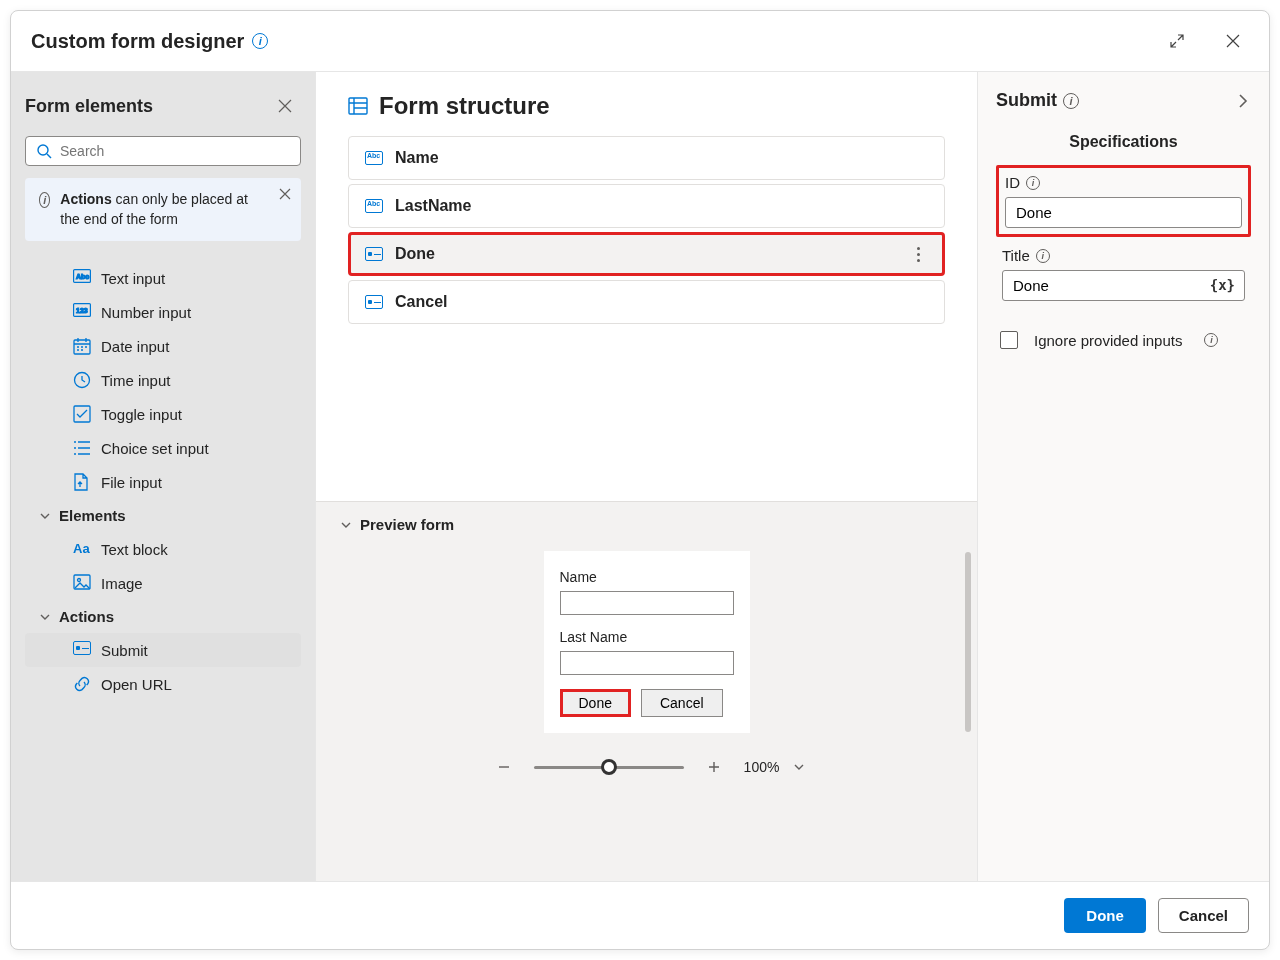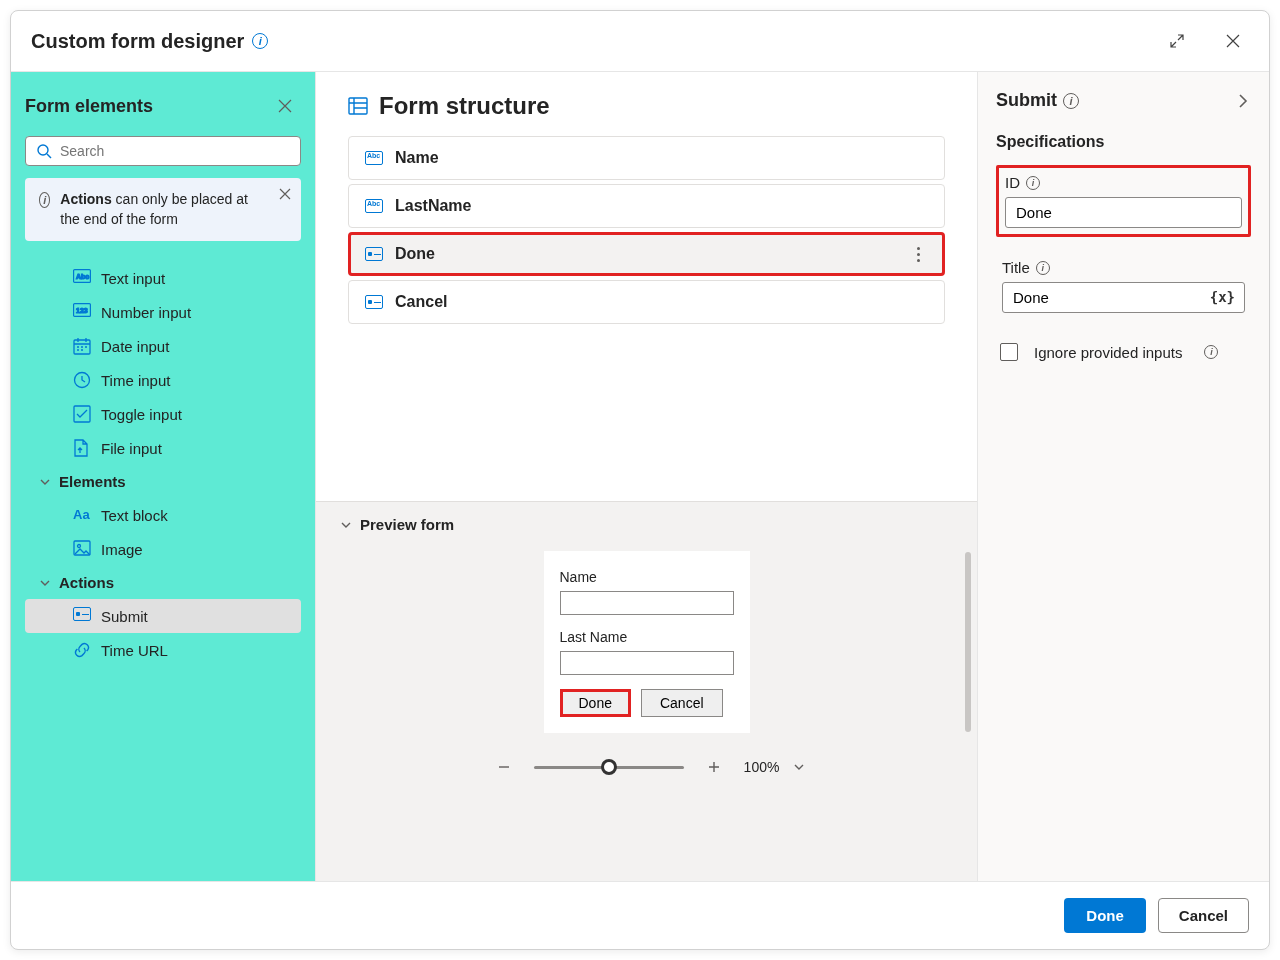--- a/index.html
+++ b/index.html
@@ -5,21 +5,21 @@
 * { box-sizing: border-box; margin: 0; padding: 0; }
 body { font-family: "Segoe UI", -apple-system, sans-serif; font-size: 14px; color: #242424; background: #fff; width: 1280px; height: 960px; overflow: hidden; }
 .dialog { width: 1260px; height: 940px; margin: 10px; border: 1px solid #d1d1d1; border-radius: 8px; display: flex; flex-direction: column; background: #fff; box-shadow: 0 2px 8px rgba(0,0,0,0.08); }
 .dialog-header { display: flex; align-items: center; padding: 14px 20px; border-bottom: 1px solid #e6e6e6; }
 .dialog-title { font-size: 20px; font-weight: 600; }
 .info-icon { width: 16px; height: 16px; border: 1.2px solid #0078d4; border-radius: 50%; display: inline-flex; align-items: center; justify-content: center; color: #0078d4; font-size: 11px; font-style: italic; font-weight: 700; margin-left: 8px; }
 .info-icon-gray { width: 16px; height: 16px; border: 1.2px solid #605e5c; border-radius: 50%; display: inline-flex; align-items: center; justify-content: center; color: #605e5c; font-size: 11px; font-style: italic; font-weight: 700; margin-left: 6px; }
 .header-right { margin-left: auto; display: flex; gap: 24px; align-items: center; }
 .icon-btn { width: 32px; height: 32px; display: flex; align-items: center; justify-content: center; background: none; border: none; cursor: pointer; color: #424242; }
 .body { flex: 1; display: flex; min-height: 0; }
-.left-pane { width: 305px; background: #5eead4; border-right: 1px solid #e6e6e6; padding: 18px 14px 0 14px; display: flex; flex-direction: column; }
+.left-pane { width: 305px; background: #e5e5e5; border-right: 1px solid #e6e6e6; padding: 18px 14px 0 14px; display: flex; flex-direction: column; }
 .left-header { display: flex; align-items: center; justify-content: space-between; margin-bottom: 14px; }
 .left-title { font-size: 18px; font-weight: 600; }
 .search-box { display: flex; align-items: center; border: 1px solid #8a8886; border-radius: 4px; padding: 6px 10px; background: #fff; margin-bottom: 12px; }
 .search-box input { border: none; outline: none; flex: 1; font-size: 14px; background: transparent; }
 .search-box svg { color: #0078d4; margin-right: 8px; }
 .notice { background: #eef3fb; border-radius: 4px; padding: 12px 14px; display: flex; gap: 10px; margin-bottom: 20px; position: relative; }
 .notice-text { font-size: 14px; line-height: 1.4; padding-right: 20px; }
 .notice-close { position: absolute; right: 10px; top: 10px; cursor: pointer; color: #605e5c; }
 .group-header { display: flex; align-items: center; gap: 8px; font-weight: 600; font-size: 15px; padding: 8px 4px 8px 14px; cursor: pointer; }
 .chev { display: inline-block; transition: transform .15s; }
@@ -47,22 +47,22 @@
 .pv-btn { padding: 5px 18px; border: 1px solid #8a8886; background: #efefef; font-size: 14px; cursor: pointer; }
 .pv-btn.highlight { border: 3px solid #e12222; padding: 3px 16px; }
 .zoom-row { display: flex; align-items: center; justify-content: center; gap: 14px; margin-top: 8px; }
 .zoom-slider { width: 150px; height: 3px; background: #8a8886; position: relative; border-radius: 2px; }
 .zoom-thumb { position: absolute; width: 16px; height: 16px; background: #fff; border: 3px solid #333; border-radius: 50%; top: -7px; left: 50%; margin-left: -8px; }
 .zoom-text { font-size: 14px; }
 .scroll-thumb { position: absolute; right: 6px; top: 50px; width: 6px; height: 180px; background: #c8c6c4; border-radius: 3px; }
 .right-pane { width: 292px; background: #faf9f8; border-left: 1px solid #e6e6e6; padding: 18px 18px 0 18px; }
 .right-header { display: flex; align-items: center; font-size: 18px; font-weight: 600; margin-bottom: 22px; }
 .right-header .chev-r { margin-left: auto; }
-.spec-title { font-size: 16px; font-weight: 600; margin-bottom: 14px; }
-.field-group { margin-bottom: 16px; padding: 6px; border-radius: 2px; }
+.spec-title { font-size: 16px; font-weight: 600; margin-bottom: 14px; text-align: center; }
+.field-group { margin-bottom: 4px; padding: 6px; border-radius: 2px; }
 .field-group.highlight { border: 3px solid #e12222; }
 .field-label { font-size: 15px; font-weight: 400; display: flex; align-items: center; margin-bottom: 6px; }
 .field-input { width: 100%; padding: 6px 10px; border: 1px solid #8a8886; border-radius: 3px; font-size: 15px; font-family: inherit; background: #fff; }
 .field-var { position: absolute; right: 10px; top: 7px; font-weight: 700; color: #333; font-family: monospace; cursor: pointer; }
 .field-wrap { position: relative; }
 .check-row { display: flex; align-items: center; gap: 16px; font-size: 15px; margin-top: 24px; margin-left: 4px; }
 .checkbox { width: 18px; height: 18px; border: 1px solid #605e5c; border-radius: 2px; background: #fff; }
 .dialog-footer { border-top: 1px solid #e6e6e6; padding: 16px 20px; display: flex; justify-content: flex-end; gap: 12px; }
 .btn-primary { background: #0078d4; color: #fff; border: none; padding: 8px 22px; font-size: 15px; font-weight: 600; border-radius: 4px; cursor: pointer; }
 .btn-secondary { background: #fff; color: #242424; border: 1px solid #8a8886; padding: 8px 20px; font-size: 15px; font-weight: 600; border-radius: 4px; cursor: pointer; }
@@ -160,20 +160,28 @@
         <span class="tree-icon">
             <svg width="18" height="18" viewBox="0 0 18 18" fill="none" stroke="#0078d4" stroke-width="1.3">
               <rect x="1" y="1" width="16" height="16" rx="1"></rect>
               <path d="M4 9l3 3 7-7"></path>
             </svg>
           </span>
         <span>Toggle input</span>
       </div>
       <div class="tree-item">
         <span class="tree-icon">
+            <svg width="18" height="18" viewBox="0 0 18 18" fill="none" stroke="#0078d4" stroke-width="1.5">
+              <path d="M1 3h2M5 3h12M1 9h2M5 9h12M1 15h2M5 15h12"></path>
+            </svg>
+          </span>
+        <span>Choice set input</span>
+      </div>
+      <div class="tree-item">
+        <span class="tree-icon">
             <svg width="16" height="18" viewBox="0 0 16 18" fill="none" stroke="#0078d4" stroke-width="1.3">
               <path d="M2 1h8l4 4v12H2z M10 1v4h4"></path>
               <path d="M7 14v-5M5 11l2-2 2 2"></path>
             </svg>
           </span>
         <span>File input</span>
       </div>
 
       <div class="group-header">
         <svg class="chev" width="12" height="12" viewBox="0 0 12 12" stroke="#605e5c" stroke-width="1.4" fill="none">
@@ -211,21 +219,21 @@
             <div class="struct-icon struct-icon-submit" style="width:18px;height:14px;"></div>
           </span>
         <span>Submit</span>
       </div>
       <div class="tree-item">
         <span class="tree-icon">
             <svg width="18" height="18" viewBox="0 0 18 18" fill="none" stroke="#0078d4" stroke-width="1.4">
               <path d="M7 11a4 4 0 0 1 0-5.6l2-2a4 4 0 0 1 5.6 5.6l-1 1M11 7a4 4 0 0 1 0 5.6l-2 2a4 4 0 0 1-5.6-5.6l1-1"></path>
             </svg>
           </span>
-        <span>Time URL</span>
+        <span>Open URL</span>
       </div>
     </div>
 
     <div class="center-pane">
       <div class="structure-area">
         <div class="structure-header">
           <span class="structure-icon">
             <svg width="20" height="20" viewBox="0 0 20 20" fill="none" stroke="#0078d4" stroke-width="1.4">
                 <rect x="1" y="2" width="18" height="16" rx="1"></rect>
                 <path d="M1 7h18M6 2v16M6 12h13"></path>

